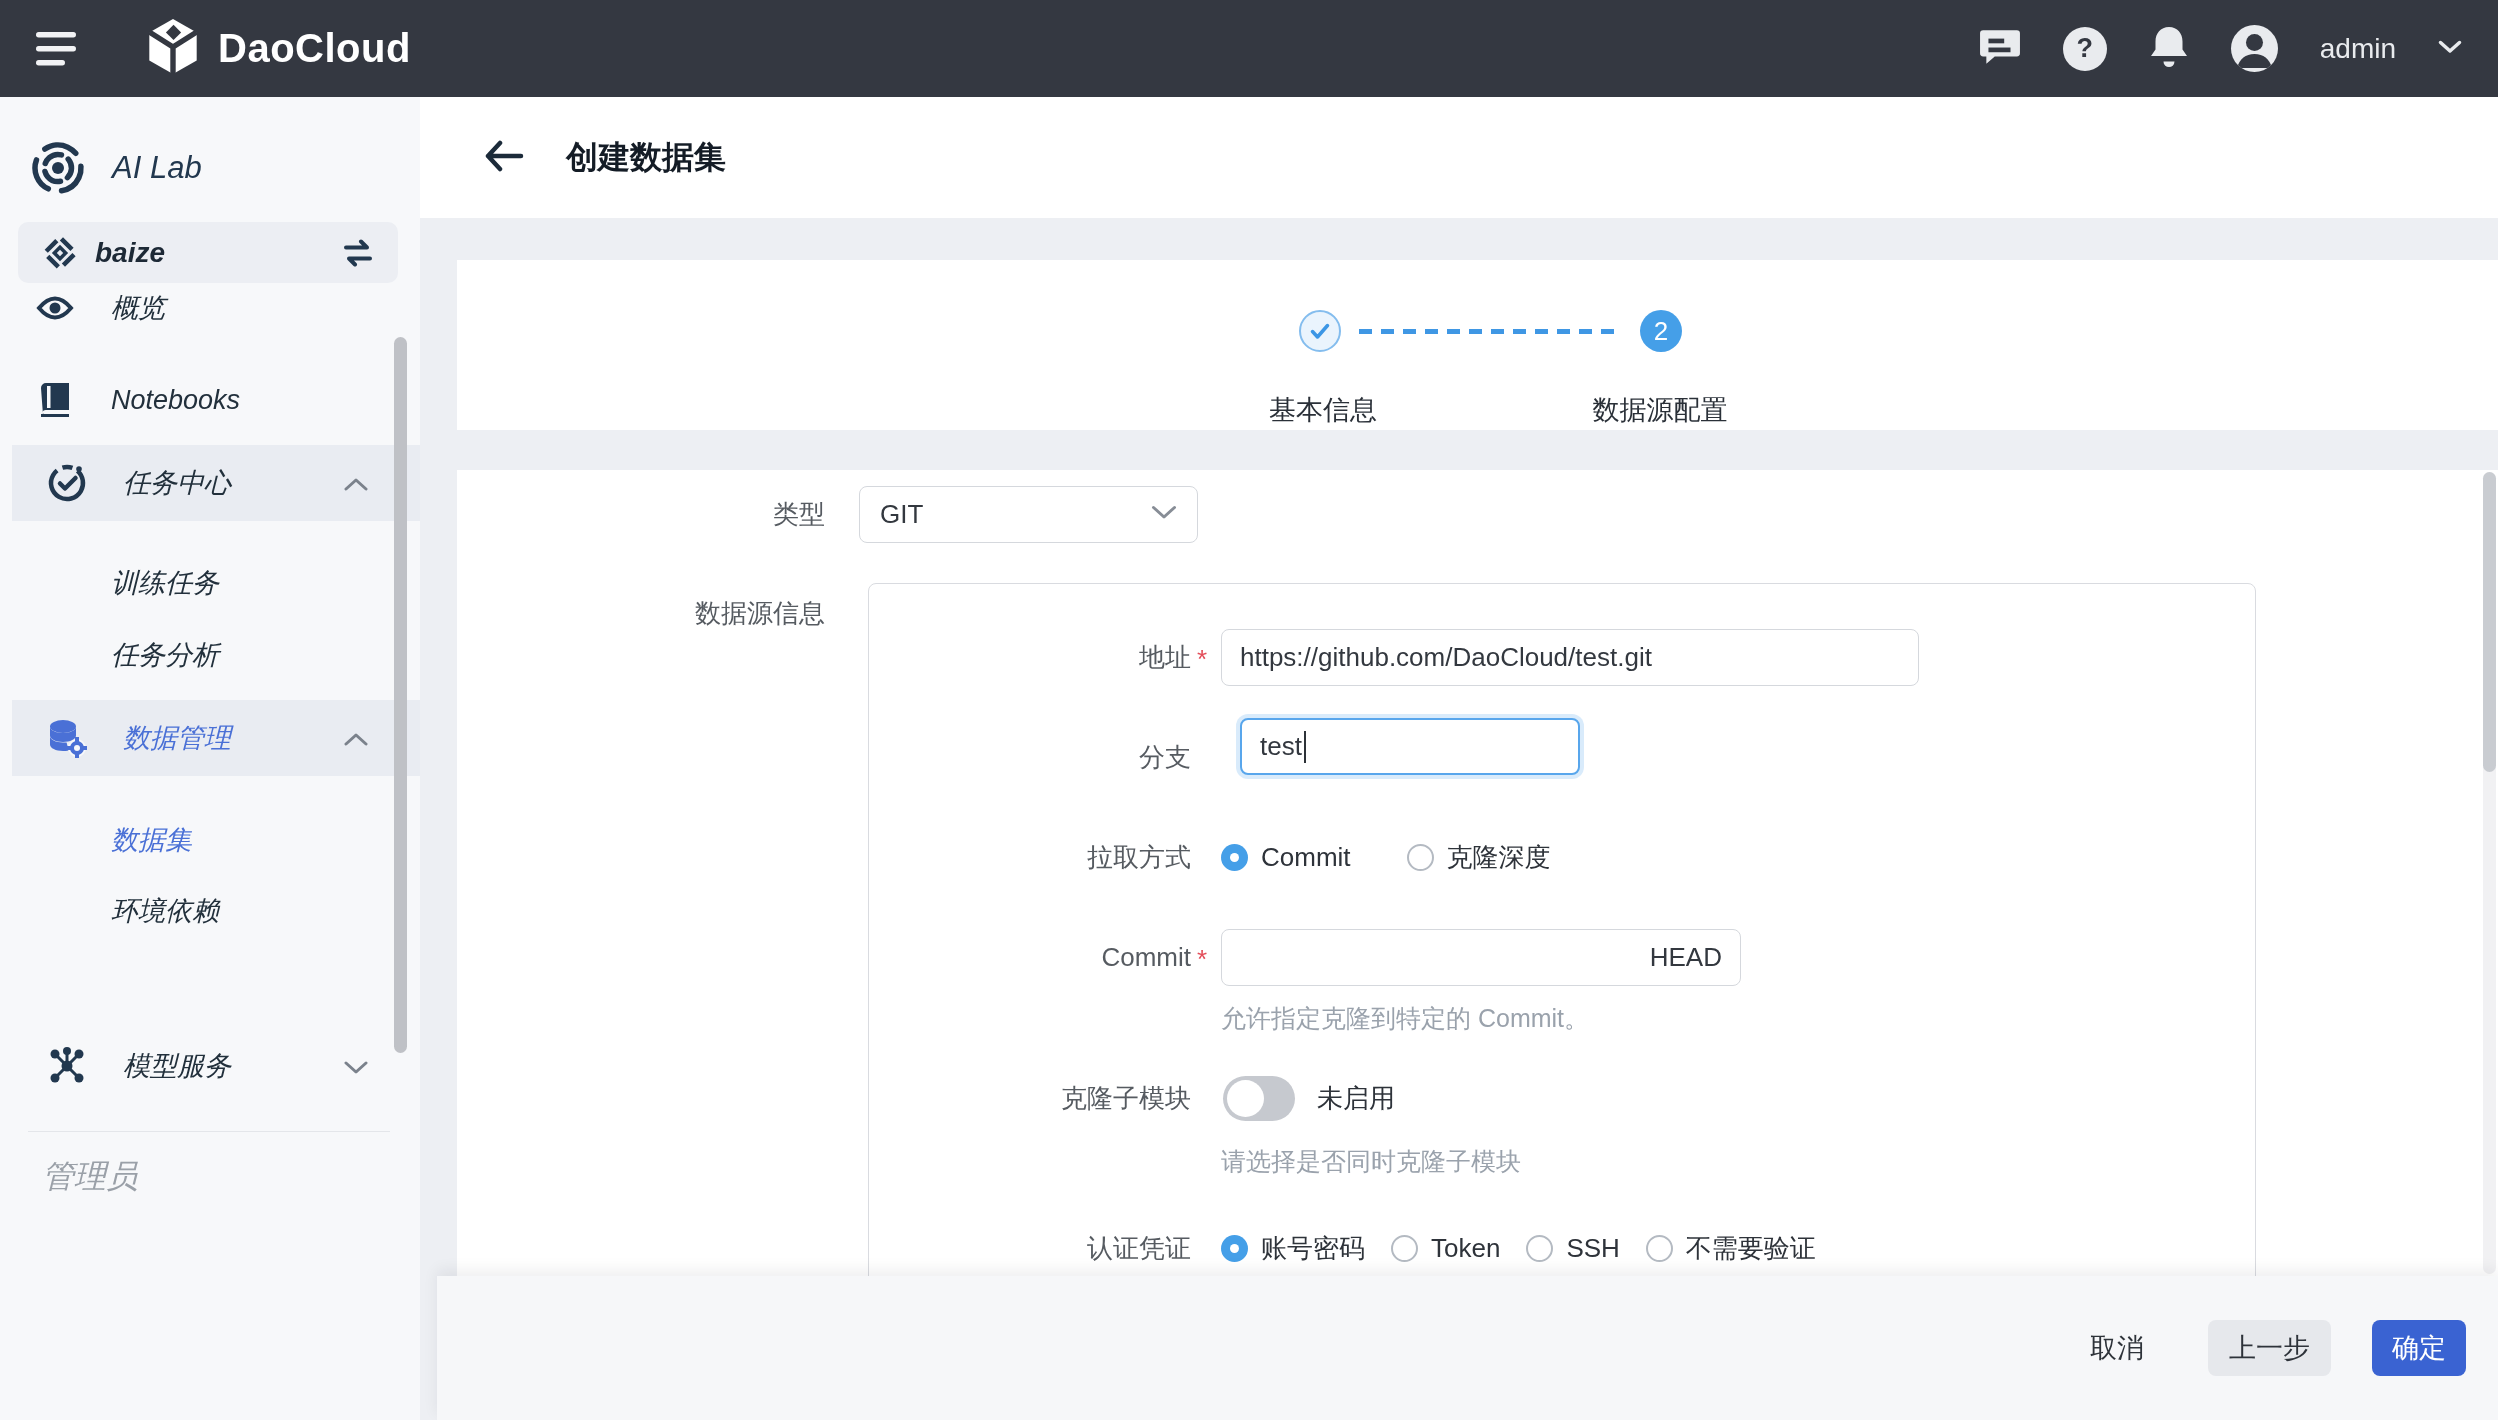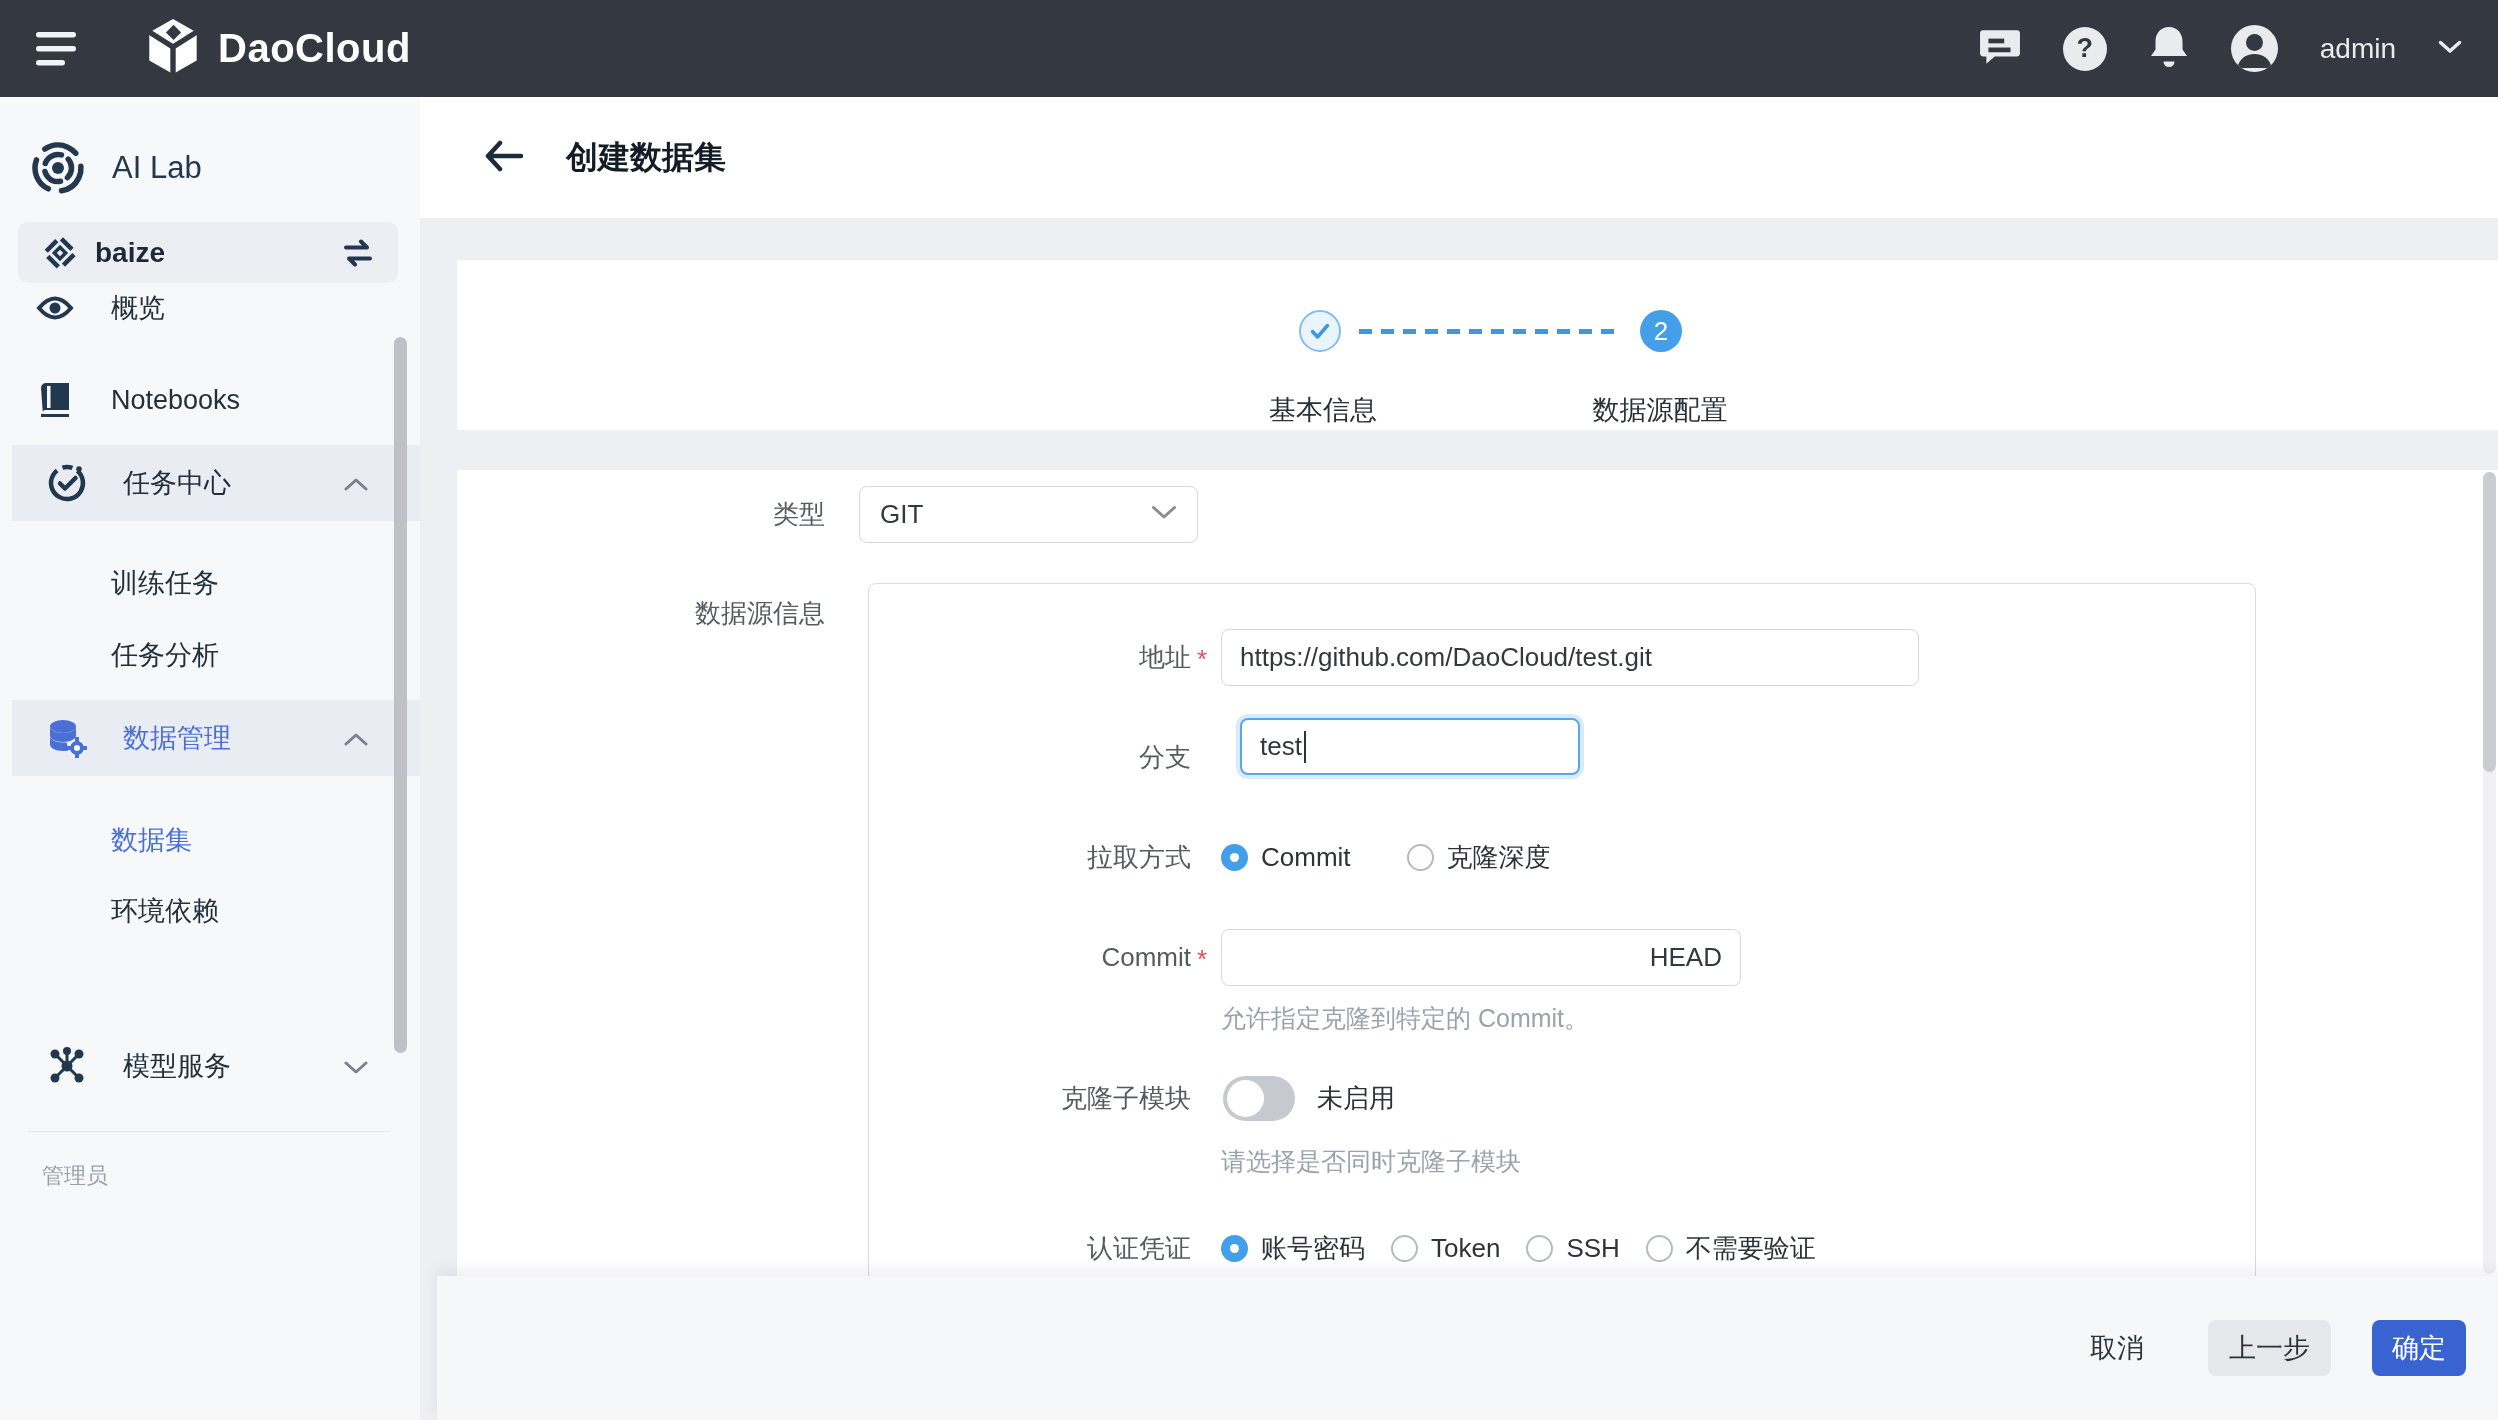--- a/index.html
+++ b/index.html
@@ -10,38 +10,38 @@
   
   .navbar { position:absolute; left:0; top:0; width:2498px; height:97px; background:var(--navbar-bg,#343841); z-index:50; }
   .hamburger { position:absolute; left:36px; top:31px; width:44px; height:36px; cursor:pointer; }
   .brand { position:absolute; left:146px; top:0; height:97px; display:flex; align-items:center; gap:18px; }
   .brand-text { color:#fff; font-size:40px; font-weight:700; letter-spacing:0.5px; }
   .nav-right { position:absolute; right:36px; top:0; height:97px; display:flex; align-items:center; gap:42px; }
   .nav-circle { width:44px; height:44px; border-radius:50%; background:#e9ebee; display:flex; align-items:center; justify-content:center; font-size:27px; font-weight:700; color:var(--navbar-bg,#343841); }
   .nav-user { color:#e9ebee; font-size:28px; }
 
   
-  .sidebar { position:absolute; left:0; top:97px; width:420px; height:1323px; background:var(--sidebar-bg,#f7f8fa); z-index:40; }
+  .sidebar { position:absolute; left:0; top:97px; width:420px; height:1323px; background:var(--sidebar-bg,#f7f8fa); z-index:40;font-style:italic; }
   .product-row { position:absolute; left:0; top:40px; width:420px; height:62px; }
   .product-row .p-icon { position:absolute; left:30px; top:3px; }
   .product-row .p-label { position:absolute; left:112px; top:0; line-height:62px; font-size:31px; font-weight:500; color:#22384f; }
   .workspace { position:absolute; left:18px; top:125px; width:380px; height:61px; background:#eceef3; border-radius:10px; cursor:pointer; z-index:5; }
   .workspace .w-icon { position:absolute; left:25px; top:14px; }
   .workspace .w-label { position:absolute; left:77px; top:0; line-height:61px; font-size:28px; font-weight:700; color:#1d2936; }
   .workspace .w-swap { position:absolute; right:24px; top:17px; }
   .menu { position:absolute; left:0; top:186px; width:420px; height:848px; overflow:hidden; }
   .mitem { position:absolute; left:0; width:420px; height:72px; cursor:pointer; }
   .mitem.group { height:76px;margin-left:12px; }
   .mitem.hl { background:var(--sidebar-highlight,#e9ecf2); }
   .mitem .mi-icon { position:absolute; left:30px; top:0; bottom:0; width:50px; display:flex; align-items:center; justify-content:center; }
   .mitem .mi-label { position:absolute; left:111px; top:0; bottom:0; display:flex; align-items:center; font-size:27px; color:#22303c; }
   .mitem.blue .mi-label { color:var(--link-blue,#4a70d6); }
   .mitem .mi-chevron { position:absolute; left:332px; top:50%; margin-top:-6px; }
   .side-divider { position:absolute; left:28px; top:1034px; width:362px; height:1px; background:#e4e6ea; }
-  .admin-label { position:absolute; left:42px; top:1061px; font-size:22px; line-height:36px; color:#9aa0a8; }
+  .admin-label { position:absolute; left:42px; top:1061px; font-size:32px; line-height:36px; color:#9aa0a8; }
   .admin-item { position:absolute; left:0; top:1140px; width:420px; height:72px; cursor:pointer; }
   .side-scrollbar { position:absolute; left:394px; top:240px; width:13px; height:716px; border-radius:7px; background:#bfc1c6; }
 
   
   .main { position:absolute; left:420px; top:97px; width:2078px; height:1323px; background:var(--main-bg,#edeff3); }
   .main-header { position:absolute; left:0; top:0; width:100%; height:121px; background:#fff; }
   .back-btn { position:absolute; left:64px; top:42px; width:40px; height:36px; cursor:pointer; }
   .page-title { position:absolute; left:146px; top:0; line-height:121px; font-size:32px; font-weight:700; color:#141c26; }
 
   .card { position:absolute; left:37px; right:0; background:#fff; }

